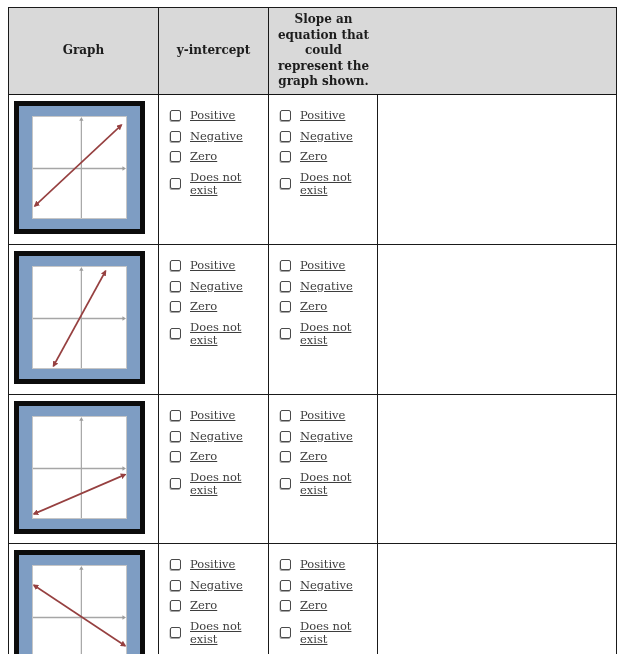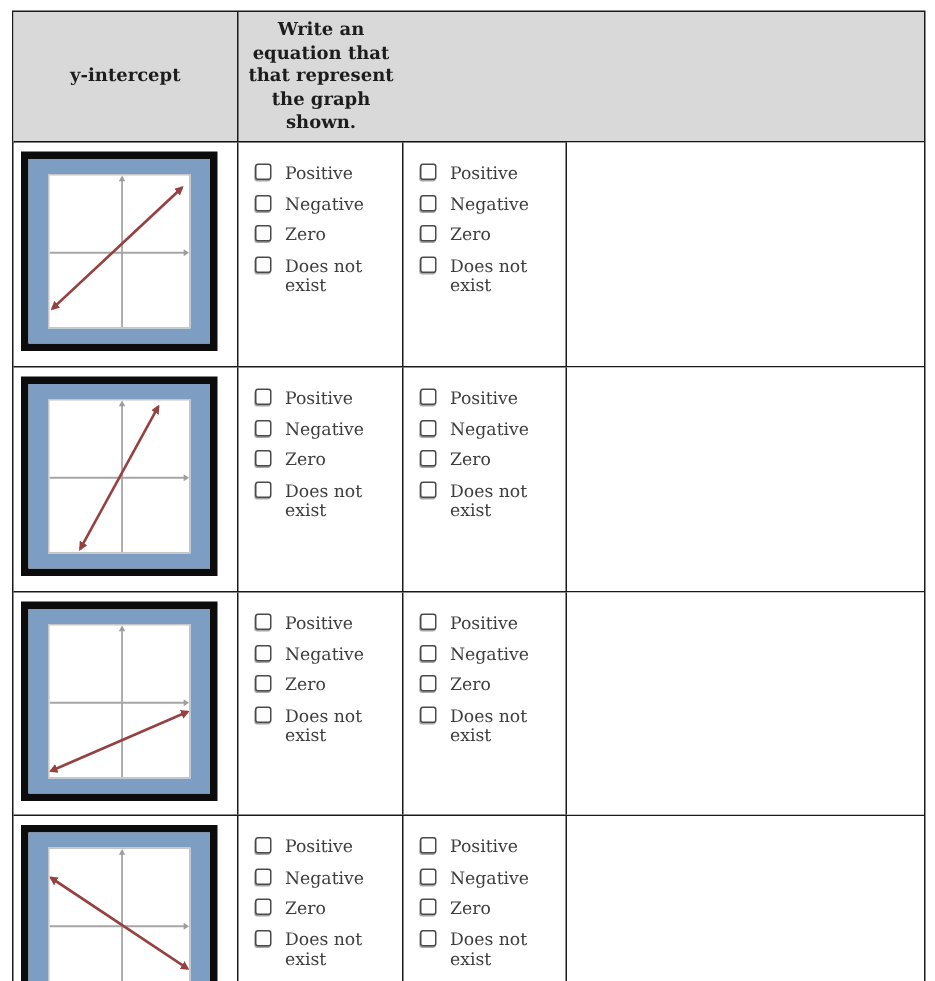--- a/index.html
+++ b/index.html
@@ -14,22 +14,22 @@
   .header-cell{display:flex;align-items:center;justify-content:center;text-align:center;
                font-weight:bold;font-size:12px;color:#1c1c1c;padding:4px 6px;line-height:1.3;}
   .header-cell .hl{max-width:210px;}
   .body-row{border-bottom:1.2px solid #1a1a1a;}
   .body-row.r1{height:150px;}
   .body-row.r2{height:150px;}
   .body-row.r3{height:149px;}
   .body-row.r4{height:155px;border-bottom:none;}
   
   .opts{padding:14px 4px 0 11px;}
-  .opt{display:flex;gap:9px;margin-bottom:7.6px;
-       font-size:11.5px;color:#3e3e3e;line-height:13px;}
+  .opt{display:flex;align-items:center;gap:9px;margin-bottom:7.6px;
+       font-size:11.5px;color:#3e3e3e;line-height:13px;text-decoration:underline;}
   .cbx{width:9px;height:9px;flex:none;background:#fdfdfd;border:1.4px solid #4a4a4a;
        border-radius:2px;box-shadow:-0.5px 1px 0 rgba(75,75,75,0.5);}
   
   .gcell{padding:6px 0 0 5px;}
   .gblack{width:131px;height:133px;background:#0c0c0c;border:5px solid #0c0c0c;
           box-sizing:border-box;}
   .gblue{width:100%;height:100%;box-sizing:border-box;padding:10px 13px;}
   .gplot{width:100%;height:100%;background:#ffffff;border:1px solid #c6c6c6;
          box-sizing:border-box;position:relative;}
   .gplot svg{position:absolute;left:0;top:0;width:100%;height:100%;display:block;}
@@ -40,24 +40,27 @@
   .answer-cell{background:#fff;}
 </style>
 </head>
 <body>
 
 <div class="page">
   <div class="worksheet">
 
     <div class="trow header-row" style="background-color: rgb(217, 217, 217);">
       <div class="cell header-cell">
+        <span class="hl">Graph</span>
+      </div>
+      <div class="cell header-cell">
         <span class="hl">y-intercept</span>
       </div>
       <div class="cell header-cell">
-        <span class="hl">Write an equation that that represent the graph shown.</span>
+        <span class="hl">Slope an equation that could represent the graph shown.</span>
       </div>
     </div>
 
     <div class="trow body-row r1">
       <div class="cell gcell">
         <div class="gblack" style="border-color: rgb(12, 12, 12); background-color: rgb(12, 12, 12);">
           <div class="gblue" style="background-color: rgb(126, 157, 195);">
             <div class="gplot">
               <svg viewBox="0 0 100 100" preserveAspectRatio="none">
                 <defs>

